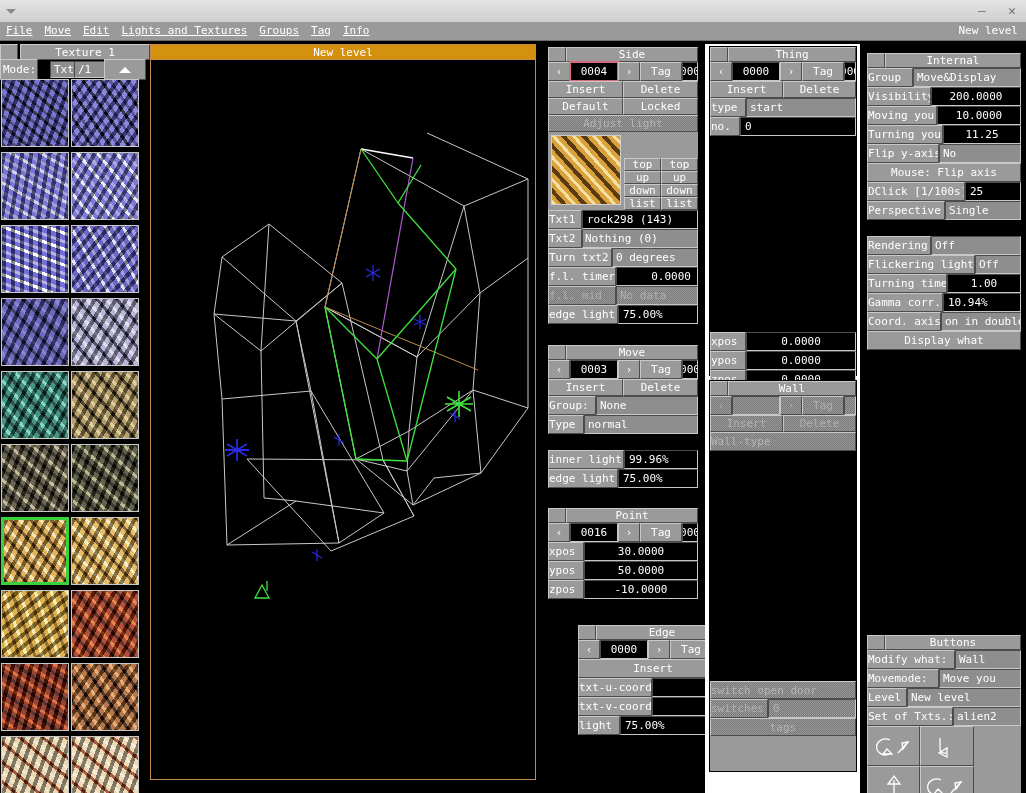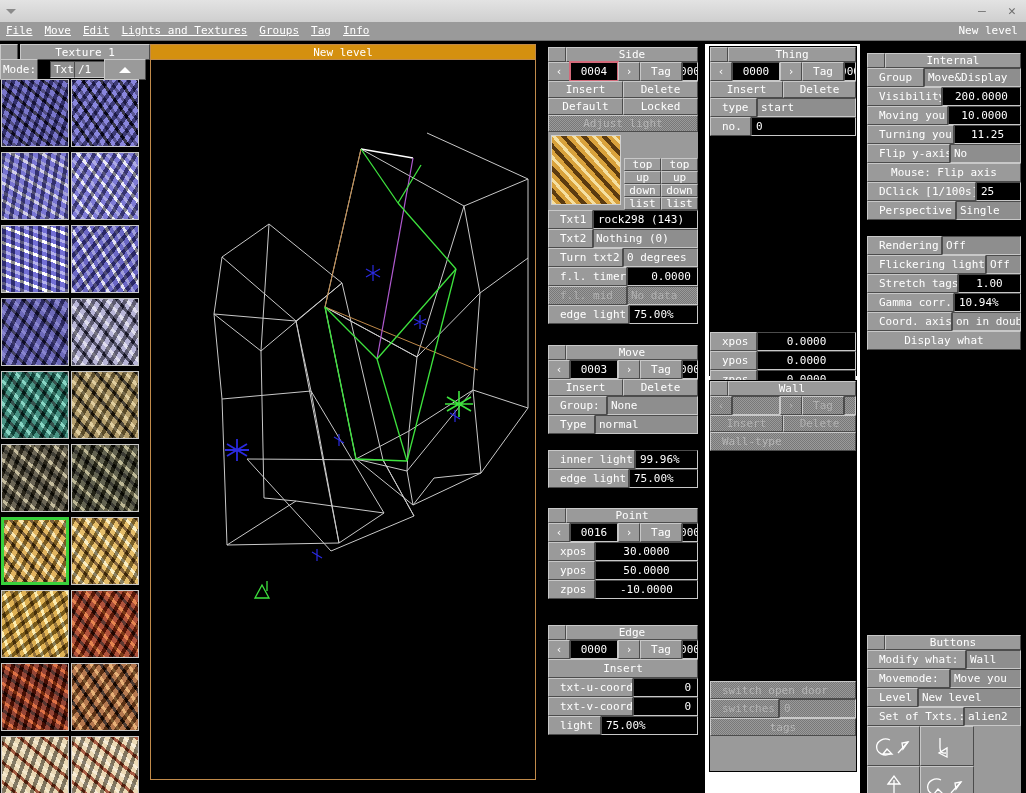--- a/index.html
+++ b/index.html
@@ -39,21 +39,21 @@
     border-top:1px solid #c8c8c8;border-left:1px solid #c8c8c8;
     border-right:1px solid #4c4c4c;border-bottom:1px solid #4c4c4c;
     text-align:center;cursor:default;overflow:hidden;white-space:nowrap;
     font-size:11px;line-height:1;
     display:flex;align-items:center;justify-content:center;
   }
   .lbl{
     background:#9a9a9a;color:#ffffff;
     border-top:1px solid #c8c8c8;border-left:1px solid #c8c8c8;
     border-right:1px solid #4c4c4c;border-bottom:1px solid #4c4c4c;
-    display:flex;align-items:center;padding-left:11px;white-space:nowrap;overflow:hidden;
+    display:flex;align-items:center;padding-left:0;white-space:nowrap;overflow:hidden;
   }
   .sunk{
     background:#8e8e8e;color:#ffffff;
     border-top:1px solid #4c4c4c;border-left:1px solid #4c4c4c;
     border-right:1px solid #c8c8c8;border-bottom:1px solid #c8c8c8;
     display:flex;align-items:center;padding-left:3px;white-space:nowrap;overflow:hidden;
   }
   .field{
     background:#000;color:#ffffff;
     border-top:1px solid #4c4c4c;border-left:1px solid #4c4c4c;
@@ -381,21 +381,21 @@
       <div class="lrow">
         <div class="lbl" style="width:34px">ypos</div>
         <div class="field c v">50.0000</div>
       </div>
       <div class="lrow">
         <div class="lbl" style="width:34px">zpos</div>
         <div class="field c v">-10.0000</div>
       </div>
     </div>
 
-    <div class="grp" style="top:580px;">
+    <div class="grp" style="top:580px;margin-left:30px;">
       <div class="titlerow">
         <div class="btn sq"></div>
         <div class="btn tx">Edge</div>
       </div>
       <div class="navrow">
         <div class="btn arw">‹</div>
         <div class="field c num">0000</div>
         <div class="btn arw">›</div>
         <div class="lbl tag" style="justify-content:center;padding-left:0">Tag</div>
         <div class="field c tagv">00000</div>
@@ -524,21 +524,21 @@
       <div class="blackbar"></div>
       <div class="lrow">
         <div class="lbl" style="width:62px">Rendering</div>
         <div class="sunk v">Off</div>
       </div>
       <div class="lrow">
         <div class="lbl" style="width:106px">Flickering lights</div>
         <div class="sunk v">Off</div>
       </div>
       <div class="lrow">
-        <div class="lbl" style="width:78px">Stretch tags</div>
+        <div class="lbl" style="width:78px">Turning time</div>
         <div class="field c v">1.00</div>
       </div>
       <div class="lrow">
         <div class="lbl" style="width:74px">Gamma corr.</div>
         <div class="field l v">10.94%</div>
       </div>
       <div class="lrow">
         <div class="lbl" style="width:72px">Coord. axis</div>
         <div class="sunk v">on in double</div>
       </div>

